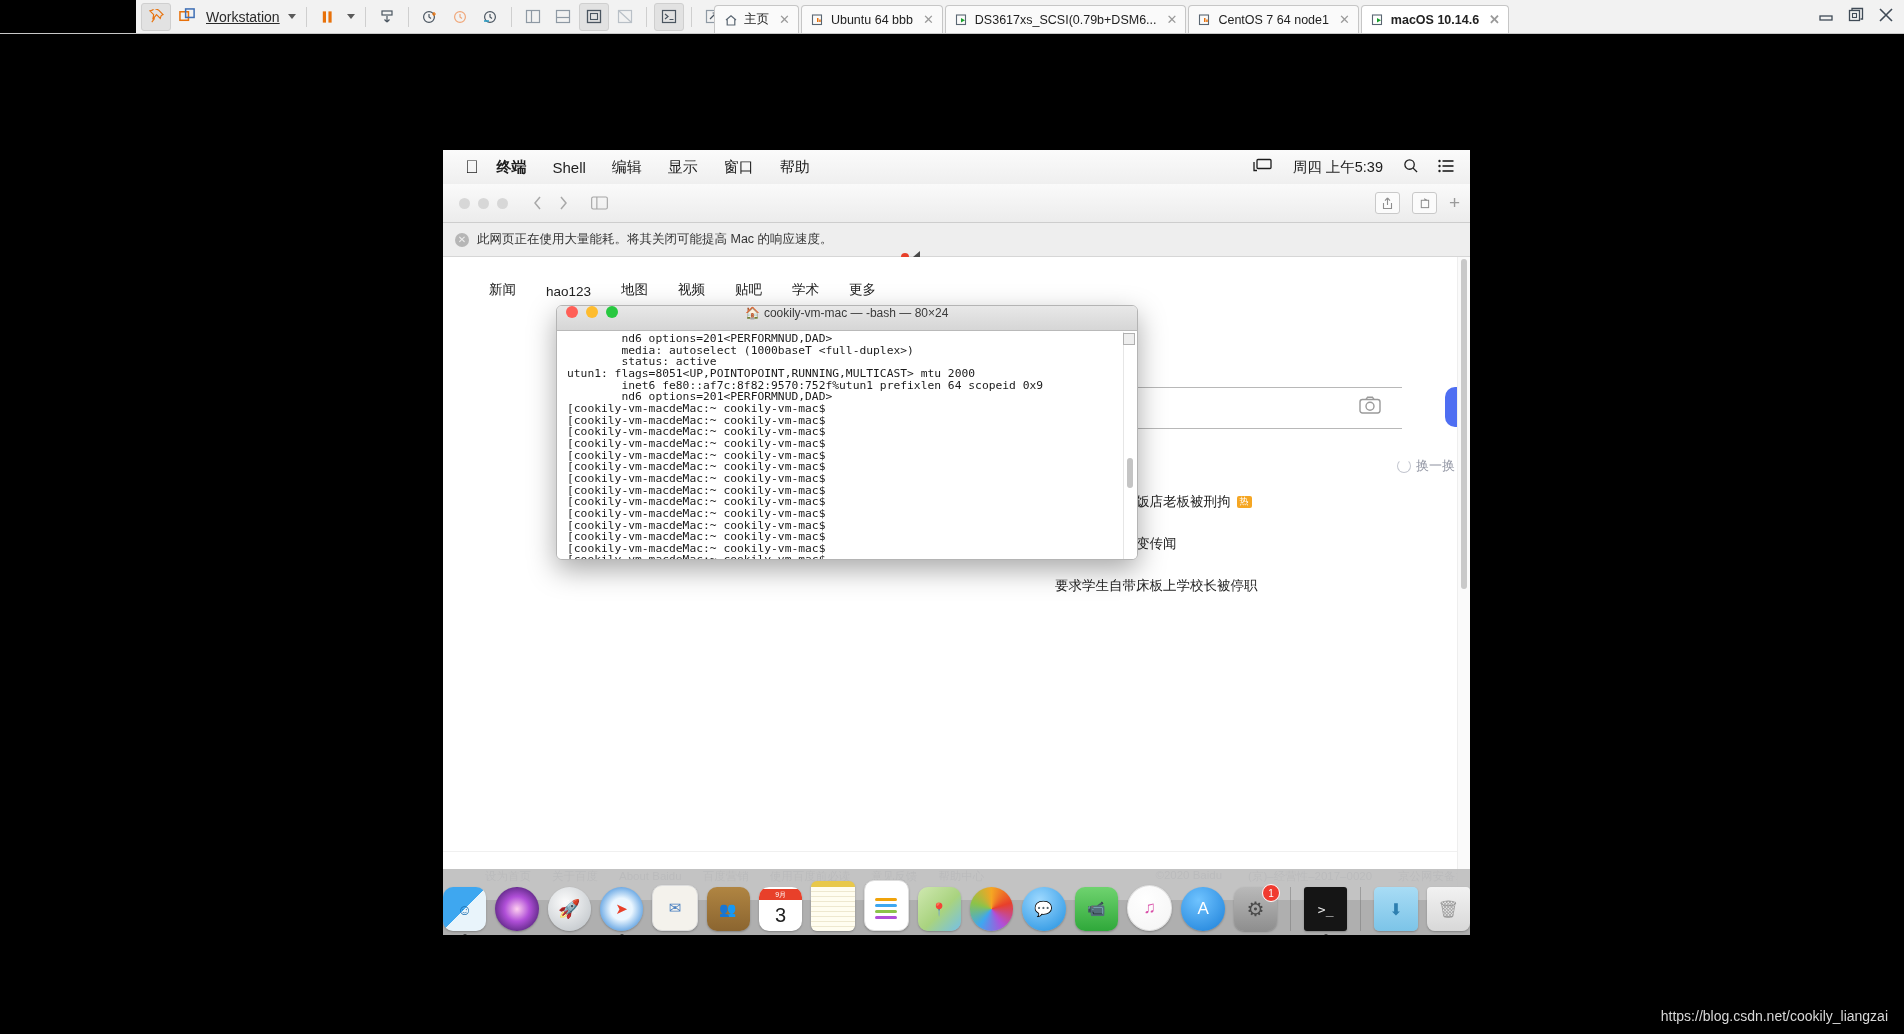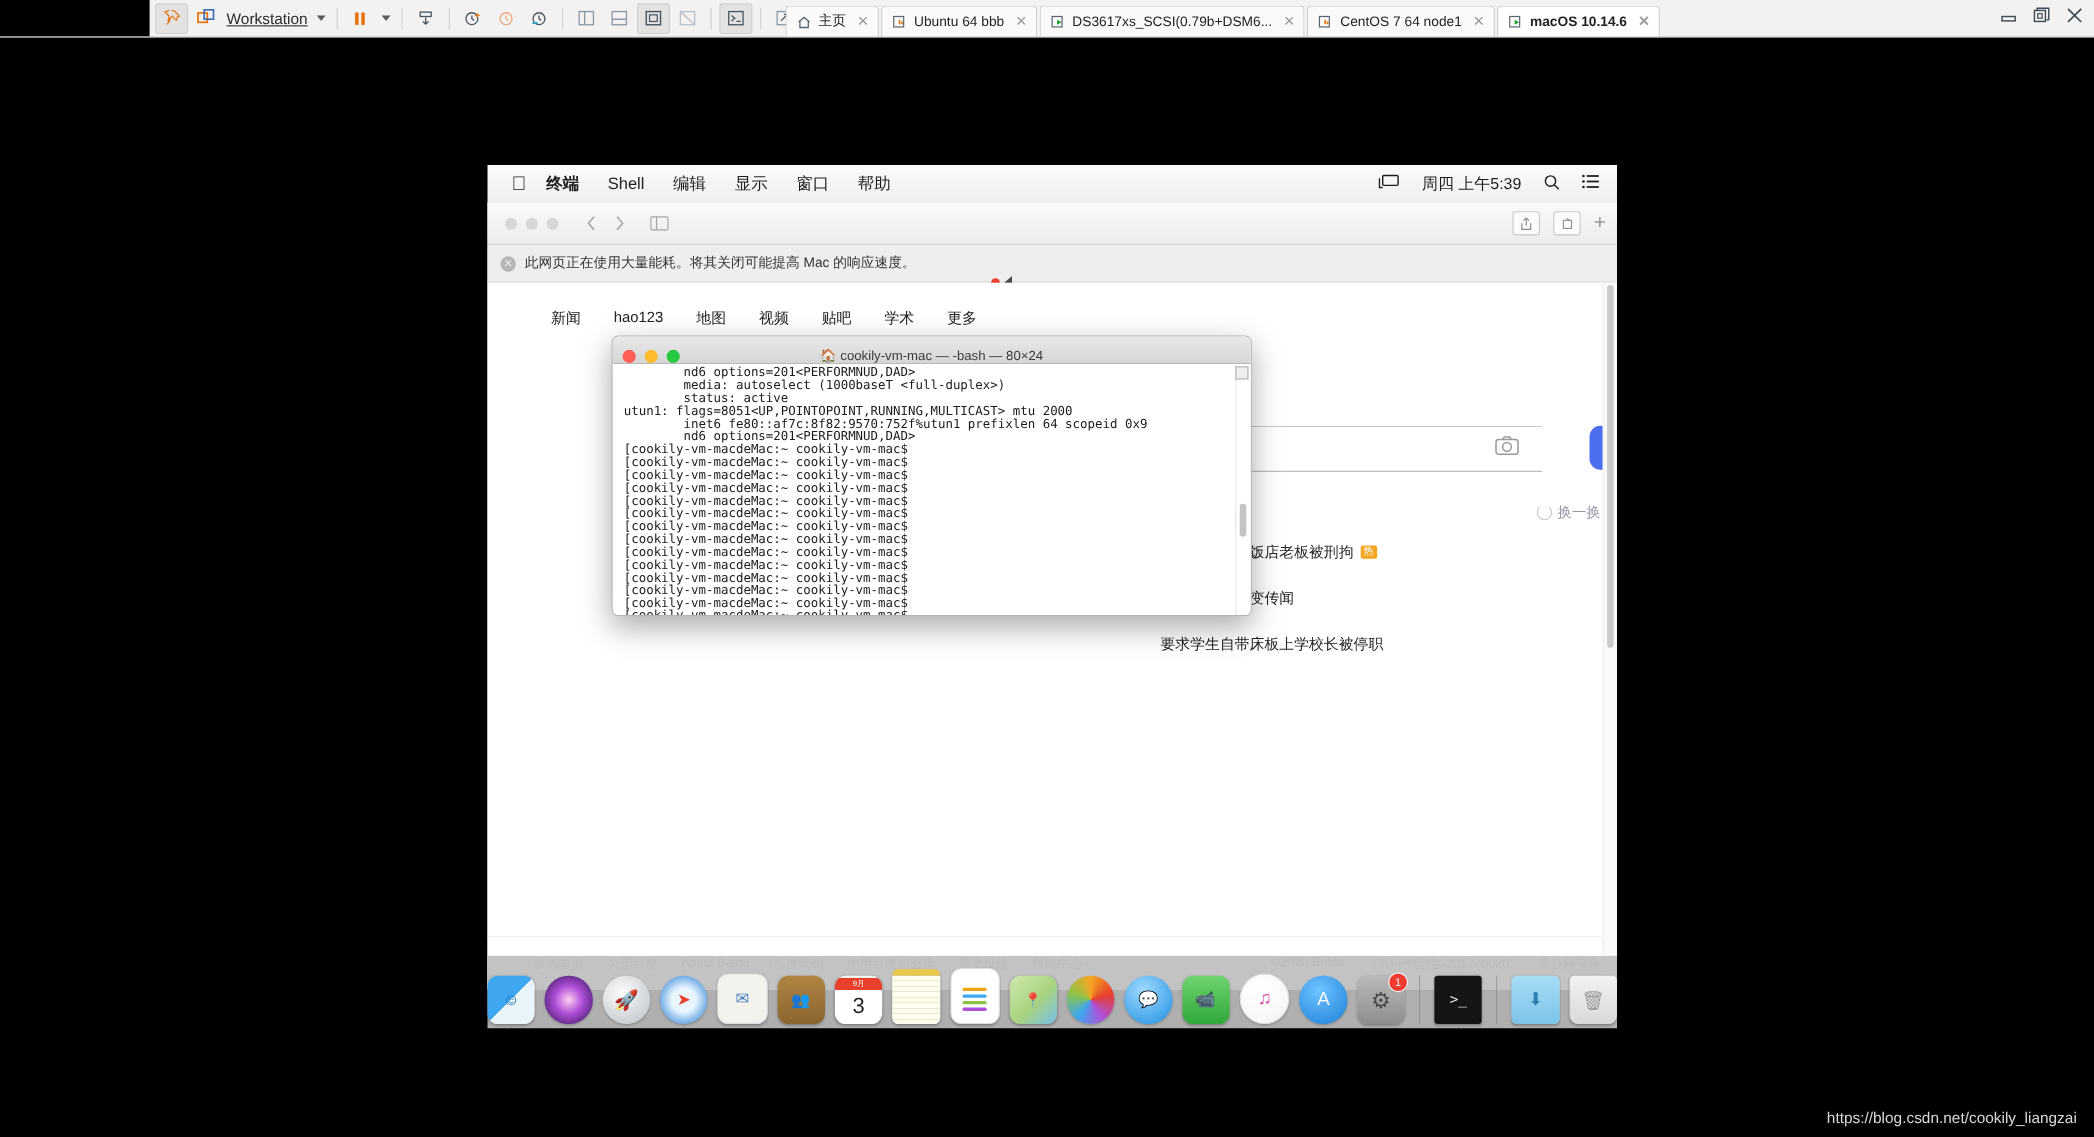--- a/index.html
+++ b/index.html
@@ -48,21 +48,21 @@
 
   .notify{position:relative;height:33px;background:#eeeeee;border-bottom:1px solid #d6d6d6;display:flex;align-items:center;}
   .notify .xc{width:14px;height:14px;border-radius:50%;background:#b6b6b6;color:#eee;font-size:10px;display:flex;align-items:center;justify-content:center;margin:0 8px 0 12px;}
   .notify .ntxt{font-size:12.5px;color:#333;}
   .tip{position:absolute;left:458px;top:3px;display:flex;align-items:center;gap:4px;}
   .tipdot{width:8px;height:8px;border-radius:50%;background:#e8402a;}
   .tiparrow{width:0;height:0;border-top:6px solid transparent;border-bottom:6px solid transparent;border-right:7px solid #4a4a4a;}
   .tipbody{background:#4a4a4a;color:#fff;font-size:17px;padding:3px 13px;border-radius:3px;letter-spacing:1px;margin-top:32px;}
 
   .page{position:relative;height:643px;background:#fff;overflow:hidden;}
-  .bd-nav{position:absolute;left:16px;top:24px;width:100%;display:flex;align-items:flex-start;}
+  .bd-nav{position:absolute;left:4px;top:24px;width:100%;display:flex;align-items:flex-end;}
   .bd-nav a{font-size:13.5px;color:#222;margin-left:0;margin-right:30px;text-decoration:none;}
   .bd-nav .first{margin-left:42px;}
   .bd-logo{position:absolute;left:460px;top:60px;width:145px;height:62px;}
   .bd-logo .du{position:absolute;right:4px;top:-2px;font-size:52px;color:#2b8b3c;font-weight:bold;font-family:"Liberation Serif",serif;}
   .bd-logo .play{position:absolute;right:-12px;bottom:-4px;width:22px;height:22px;border-radius:50%;background:#f0a30a;display:flex;align-items:center;justify-content:center;color:#fff;font-size:10px;}
   .bd-search{position:absolute;left:398px;top:130px;width:712px;height:40px;}
   .bd-input{position:absolute;left:0;top:0;width:556px;height:38px;border:1px solid #b8b8b8;border-right:none;background:#fff;border-radius:10px 0 0 10px;}
   .bd-cam{position:absolute;right:172px;top:9px;color:#9a9a9a;font-size:17px;}
   .bd-btn{position:absolute;right:0;top:0;width:108px;height:40px;background:#4e6ef2;border-radius:10px;color:#fff;font-size:17px;display:flex;align-items:center;justify-content:center;}
   .hot{position:absolute;left:612px;top:200px;width:400px;}
@@ -76,21 +76,21 @@
   .bd-footer .first{margin-left:42px;}
   .bd-footer .right{position:absolute;right:8px;display:flex;gap:26px;font-size:11.5px;color:#9195a3;}
 
   .scrollbar{position:absolute;right:0;top:0;width:12px;height:643px;background:#fafafa;border-left:1px solid #eee;}
   .scrollbar i{position:absolute;left:3px;top:2px;width:6px;height:330px;border-radius:3px;background:#c9c9c9;display:block;}
 
   
   .term{position:absolute;left:556px;top:305px;width:580px;height:253px;background:#fff;
         border:1px solid #b4b4b4;border-radius:6px;box-shadow:0 10px 28px rgba(0,0,0,.34);overflow:hidden;}
   .term-title{height:24px;background:linear-gradient(#e8e8e8,#d6d6d6);border-bottom:1px solid #b9b9b9;
-              display:flex;align-items:flex-end;position:relative;}
+              display:flex;align-items:flex-start;position:relative;}
   .term-title .tl{display:flex;gap:8px;margin-left:9px;}
   .term-title .tl i{width:12px;height:12px;border-radius:50%;display:block;}
   .term-title .ttxt{position:absolute;left:0;right:0;text-align:center;font-size:12px;color:#3b3b3b;}
   .term-body{position:relative;height:229px;background:#fff;padding:2px 0 0 10px;overflow:hidden;}
   .term-body pre{margin:0;font-family:"DejaVu Sans Mono","Liberation Mono",monospace;font-size:11.3px;line-height:11.65px;color:#1b1b1b;white-space:pre;}
   .term-sb{position:absolute;right:1px;top:1px;width:12px;height:227px;background:#fff;border-left:1px solid #e6e6e6;}
   .term-sb i{position:absolute;left:3px;top:126px;width:6px;height:30px;border-radius:3px;background:#c4c4c4;display:block;}
   .term-sb .gl{position:absolute;right:1px;top:1px;width:10px;height:10px;border:1px solid #b0b0b0;background:#eee;}
 
   

